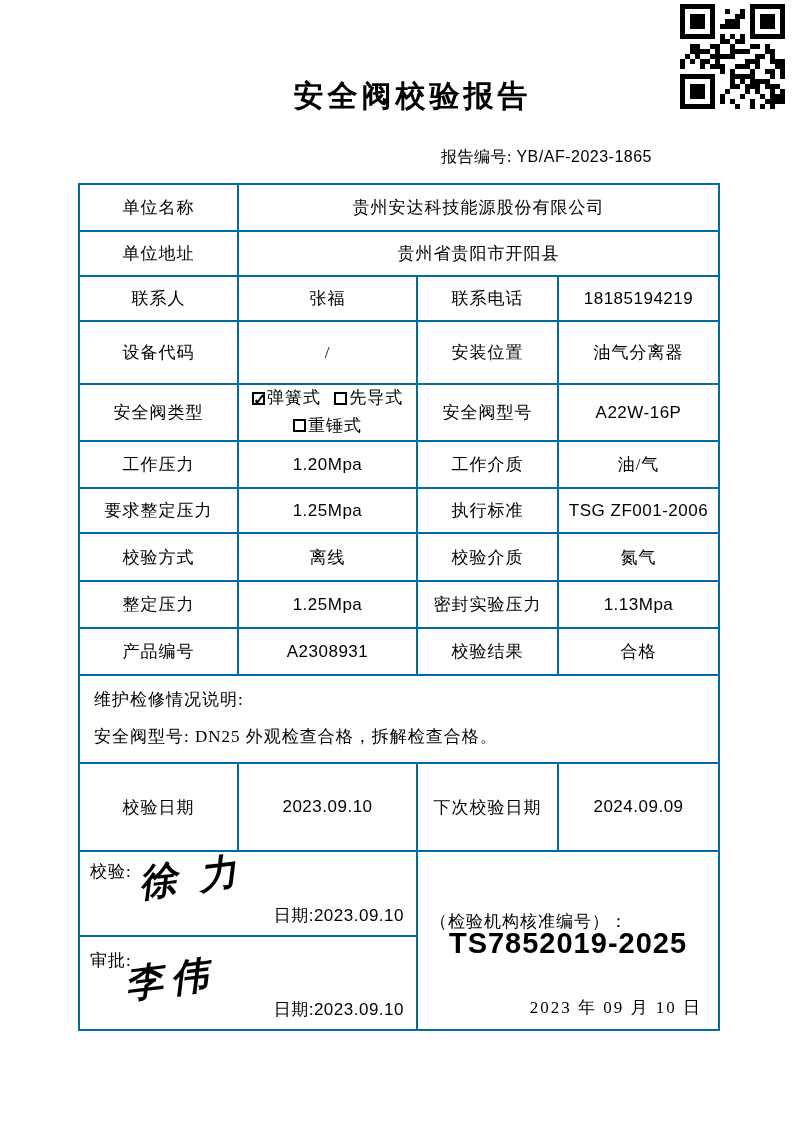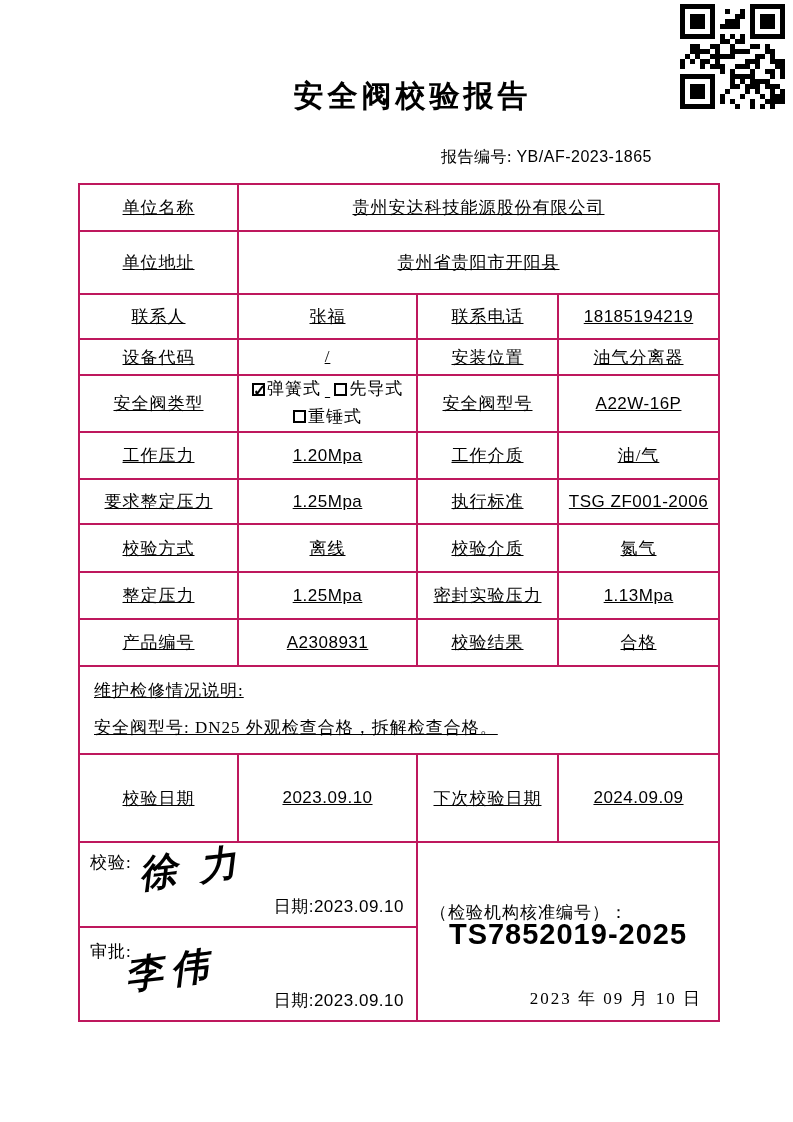--- a/index.html
+++ b/index.html
@@ -19,22 +19,22 @@
   .qr{
     position:absolute;top:4px;right:8px;
     display:grid;grid-template-columns:repeat(21,5px);grid-auto-rows:5px;
     background:#fff;
   }
   .qr .qm{background:#000;}
   
   .tablewrap{position:absolute;left:78px;top:183px;}
   table{border-collapse:collapse;table-layout:fixed;}
   td{
-    border:2px solid #be185d;text-align:center;vertical-align:middle;
-    font-size:17px;padding:0;letter-spacing:1px;overflow:hidden;text-decoration:underline;
+    border:2px solid #0369a1;text-align:center;vertical-align:middle;
+    font-size:17px;padding:0;letter-spacing:1px;overflow:hidden;
   }
   td.leftal{text-align:left;vertical-align:top;padding:12px 14px;letter-spacing:1px;}
   .maint-line2{margin-top:14px;}
   
   .cbline{line-height:26px;white-space:nowrap;}
   .cbopt{display:inline-flex;align-items:center;margin:0 4px;}
   .box{
     display:inline-block;width:13px;height:13px;border:2px solid #000;
     margin-right:2px;position:relative;background:#fff;box-sizing:border-box;
   }
@@ -522,33 +522,33 @@
         <col style="width:141px">
         <col style="width:161px">
       </colgroup>
 
   <tbody>
         <tr style="height:47px">
     <td>单位名称</td>
     <td colspan="3">贵州安达科技能源股份有限公司</td>
   </tr>
 
-  <tr style="height:63px">
+  <tr style="height:45px">
     <td>单位地址</td>
     <td colspan="3">贵州省贵阳市开阳县</td>
   </tr>
 
   <tr style="height:45px">
     <td>联系人</td>
     <td>张福</td>
     <td>联系电话</td>
     <td class="numfont">18185194219</td>
   </tr>
 
-  <tr style="height:36px">
+  <tr style="height:63px">
     <td>设备代码</td>
     <td>/</td>
     <td>安装位置</td>
     <td>油气分离器</td>
   </tr>
 
   <tr style="height:57px">
     <td>安全阀类型</td>
     <td>
       <div class="cbline">

